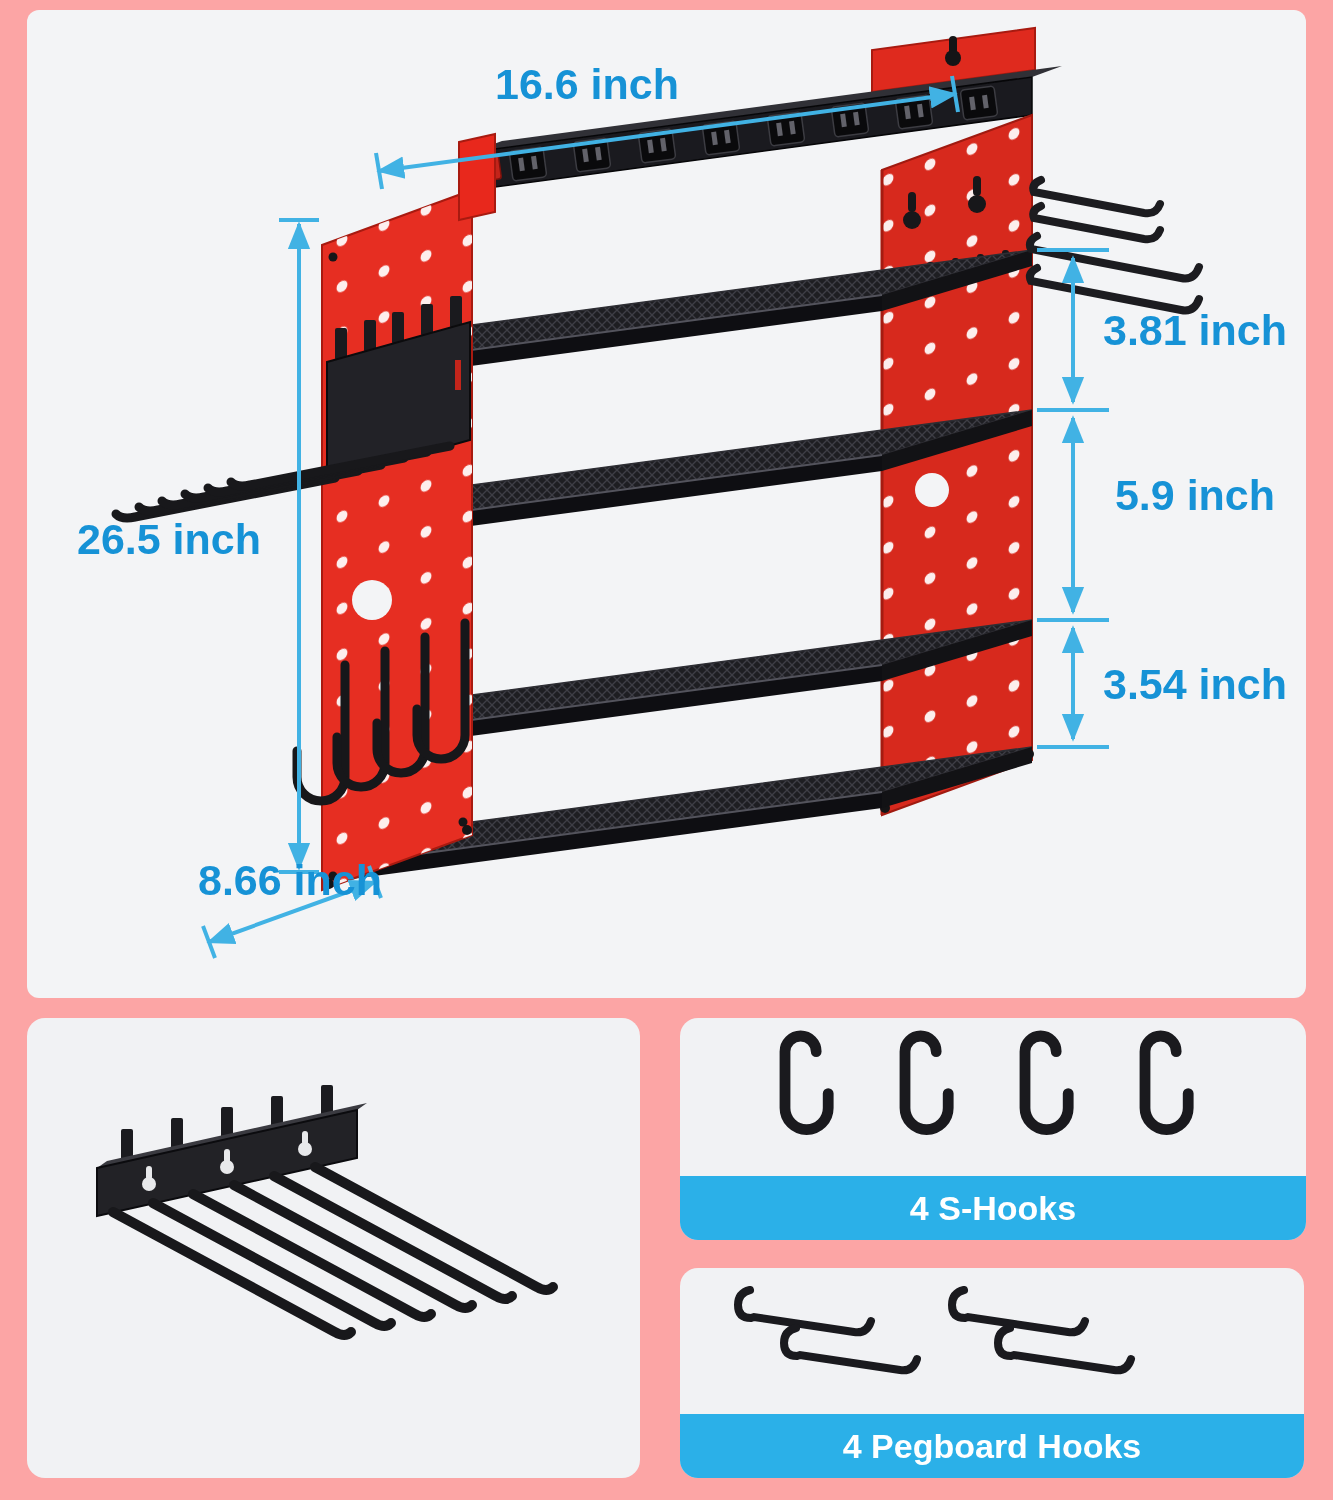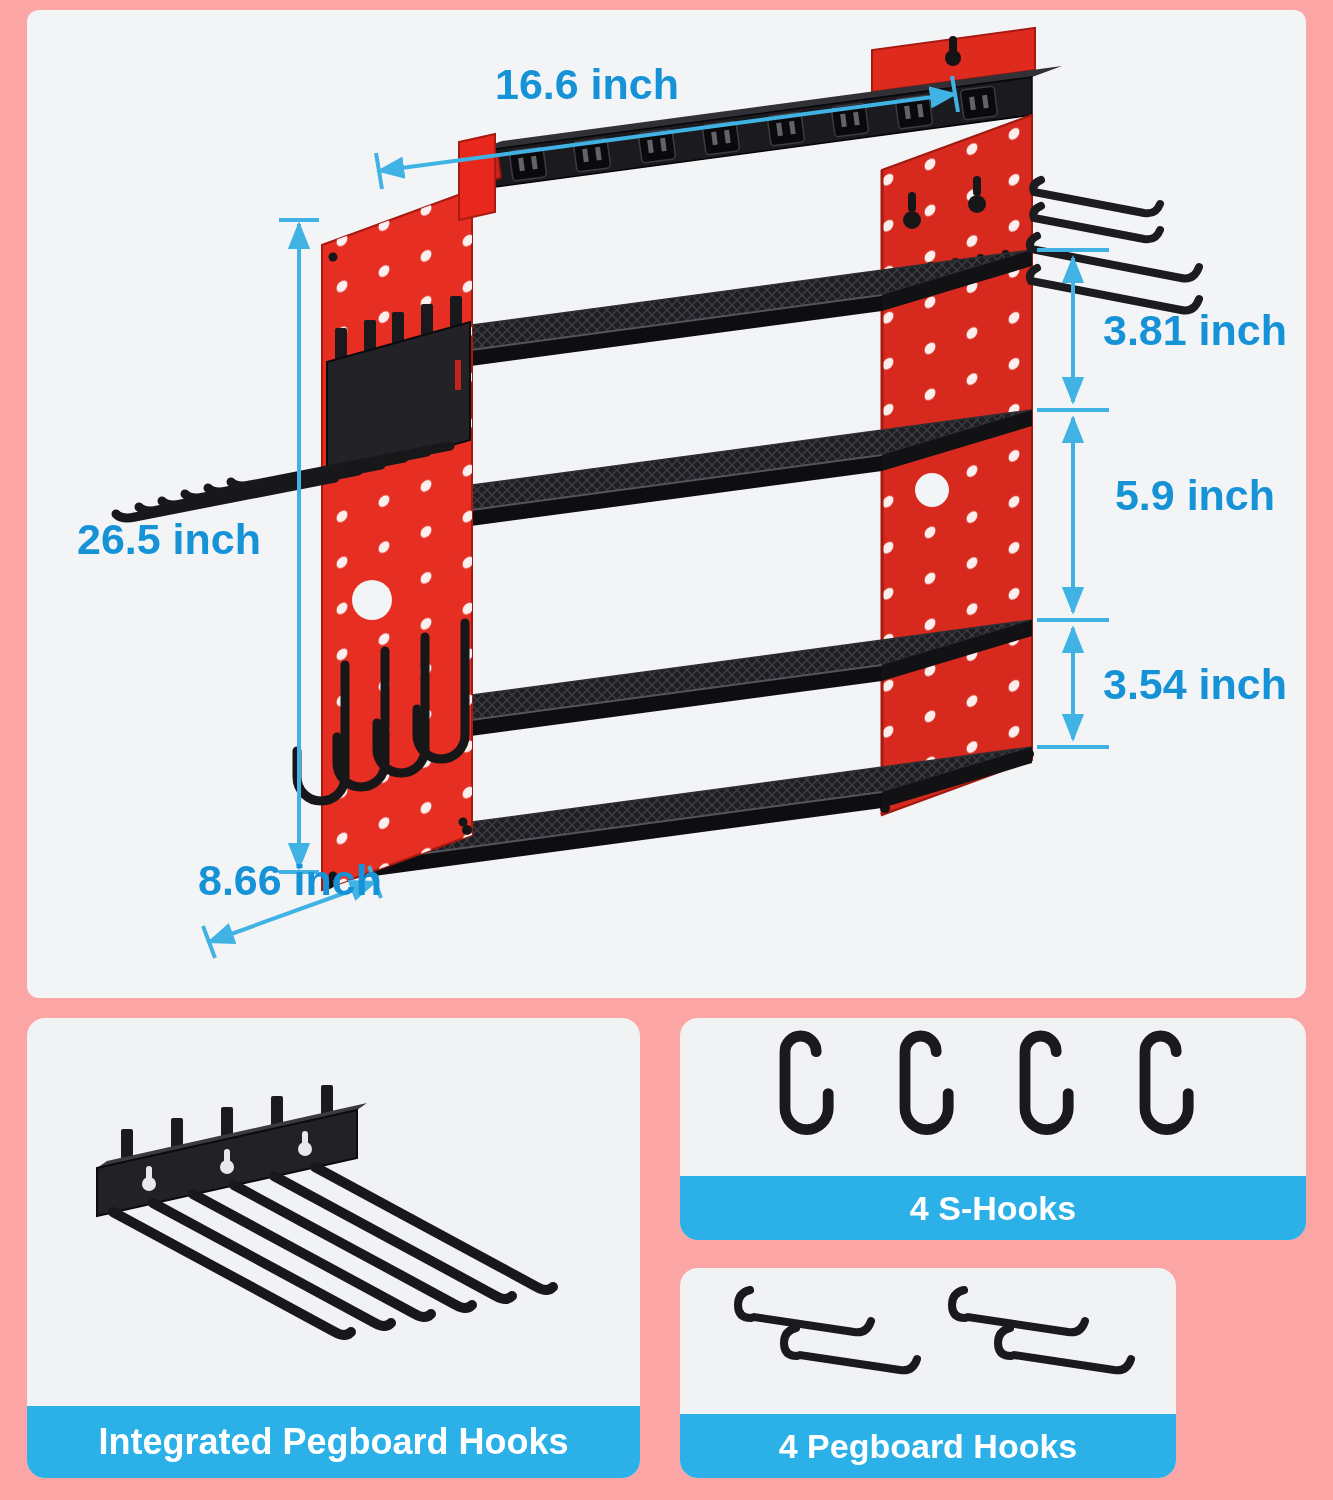--- a/index.html
+++ b/index.html
@@ -11,21 +11,21 @@
   .dim-label{position:absolute;font-weight:700;font-size:43px;color:#1692d6;
              text-align:center;letter-spacing:0;white-space:nowrap;}
   .panel{position:absolute;background:#f1f2f4;border-radius:18px;overflow:hidden;}
   .panel svg{position:absolute;left:0;top:0;}
   .caption{position:absolute;left:0;right:0;bottom:0;background:#2bb0e8;color:#ffffff;
            text-align:center;font-weight:700;}
   .caption.big{height:72px;line-height:72px;font-size:36px;}
   .caption.small{height:64px;line-height:64px;font-size:34px;}
   .panel-left{left:27px;top:1018px;width:613px;height:460px;}
   .panel-shooks{left:680px;top:1018px;width:626px;height:222px;}
-  .panel-peghooks{left:680px;top:1268px;width:496px;height:210px;}
+  .panel-peghooks{left:680px;top:1268px;width:624px;height:210px;}
 </style>
 </head>
 <body>
 
 <div class="page">
 
   <div class="hero">
     <svg viewBox="0 0 1279 988" width="1279" height="988">
       <defs>
         <pattern id="mesh" width="10" height="10" patternUnits="userSpaceOnUse">
@@ -247,21 +247,20 @@
       </g>
       <g stroke="#18181b" stroke-width="10" stroke-linecap="round" fill="none">
         <path d="M86,194 l222,120 q10,6 16,0"></path>
         <path d="M126,185 l222,120 q10,6 16,0"></path>
         <path d="M166,176 l222,120 q10,6 16,0"></path>
         <path d="M207,167 l222,120 q10,6 16,0"></path>
         <path d="M247,158 l222,120 q10,6 16,0"></path>
         <path d="M288,149 l222,120 q10,6 16,0"></path>
       </g>
     </svg>
-    <div class="caption big">Integrated Pegboard Hooks</div>
   </div>
 
   <div class="panel panel-shooks">
     <svg viewBox="0 0 626 158" width="626" height="158">
       <g transform="translate(105,18) scale(1.2)" stroke="#1a1a1e" stroke-width="9" fill="none" stroke-linecap="round">
         <path d="M26,13 A13,13 0 1 0 0,13 L0,60 A18,18 0 1 0 36,60 L36,48"></path>
         <path transform="translate(100,0)" d="M26,13 A13,13 0 1 0 0,13 L0,60 A18,18 0 1 0 36,60 L36,48"></path>
         <path transform="translate(200,0)" d="M26,13 A13,13 0 1 0 0,13 L0,60 A18,18 0 1 0 36,60 L36,48"></path>
         <path transform="translate(300,0)" d="M26,13 A13,13 0 1 0 0,13 L0,60 A18,18 0 1 0 36,60 L36,48"></path>
       </g>

